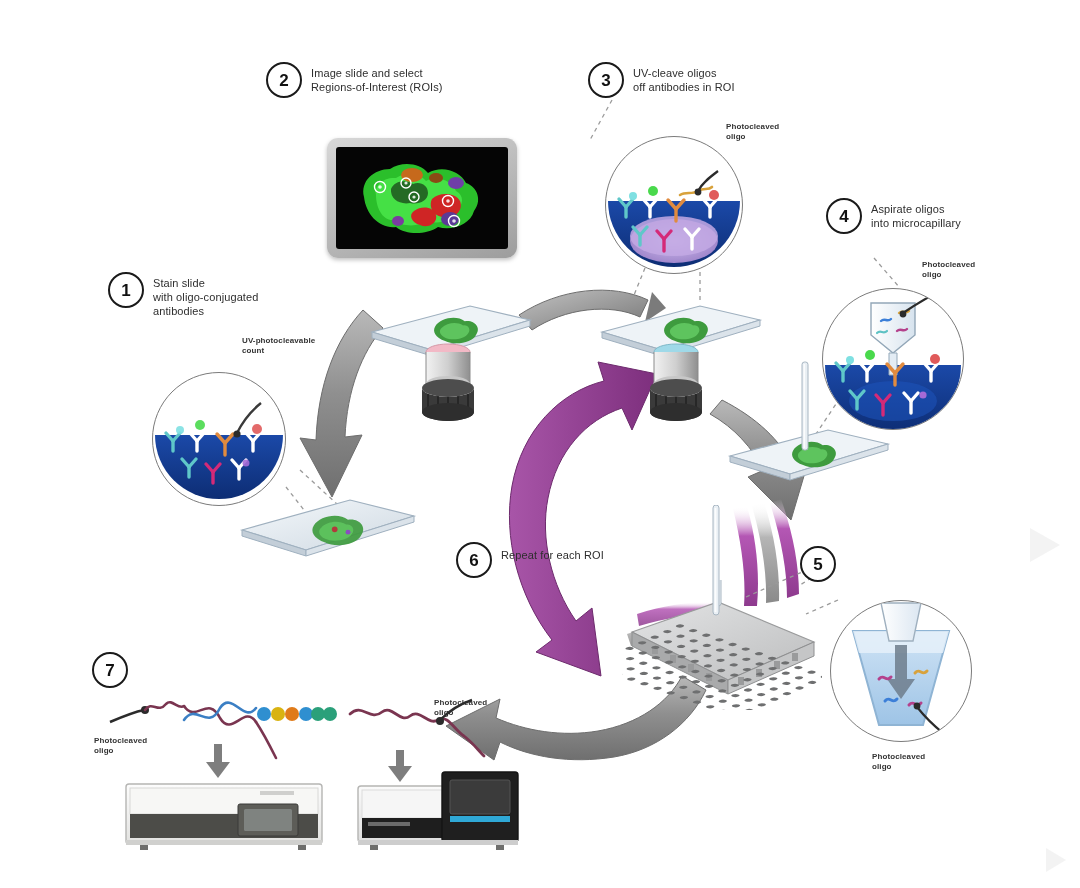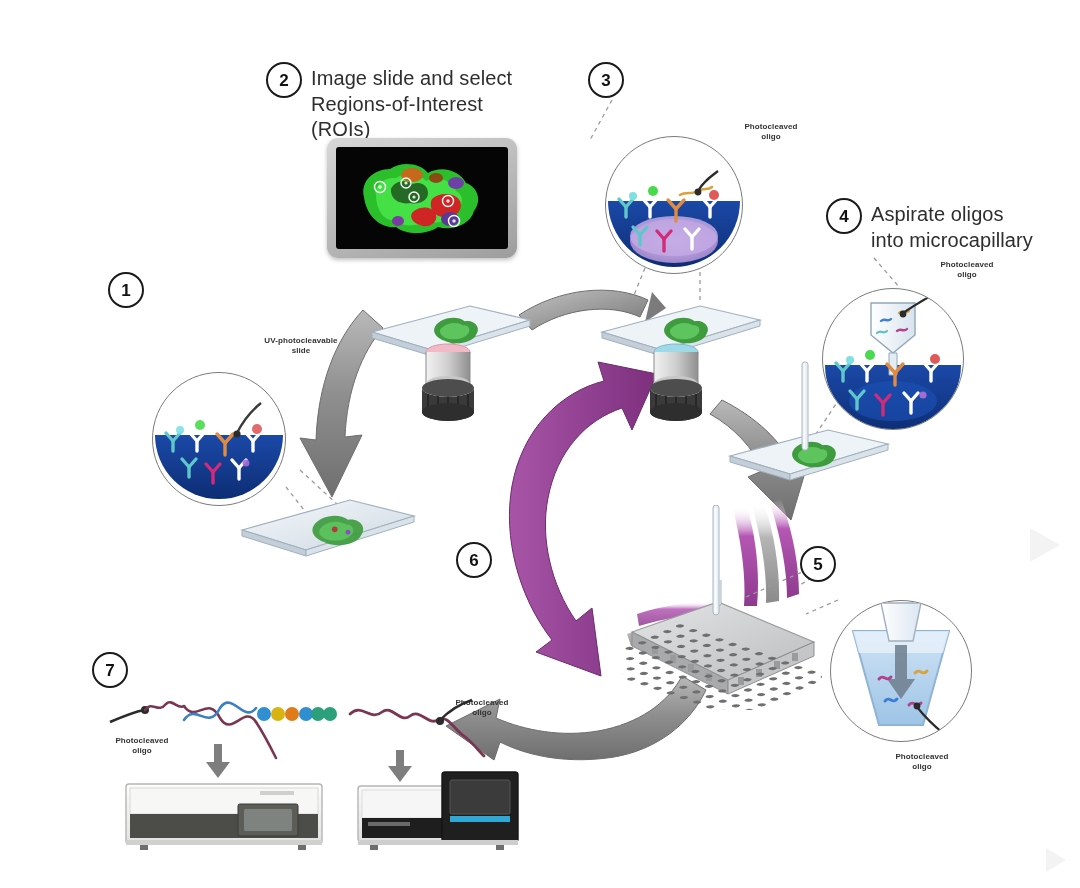--- a/index.html
+++ b/index.html
@@ -15,29 +15,29 @@
   
   .step{position:absolute;display:flex;align-items:flex-start;gap:9px;}
   .badge{
     width:32px;height:32px;flex:0 0 32px;border-radius:50%;
     border:2.5px solid #1a1a1a;background:#fff;
     display:flex;align-items:center;justify-content:center;
     font-size:17px;font-weight:bold;color:#111;line-height:1;
     font-family:"Liberation Sans", sans-serif;
   }
   .steptext{
-    font-size:20px;line-height:1.28;color:#2e2e2e;
+    font-size:11px;line-height:1.28;color:#2e2e2e;
     white-space:pre-line;padding-top:4px;letter-spacing:.1px;
   }
   .steptext.one-line{padding-top:6px;}
 
   
   .anno{
     position:absolute;font-size:8px;line-height:1.22;font-weight:bold;
-    color:#333;text-align:center;white-space:pre-line;letter-spacing:.1px;
+    color:#333;text-align:left;white-space:pre-line;letter-spacing:.1px;
   }
 
   
   .monitor{
     position:absolute;left:327px;top:138px;width:190px;height:120px;
     background:linear-gradient(160deg,#d8d8d8,#9d9d9d);
     border-radius:11px;padding:9px;box-sizing:border-box;
     box-shadow:0 2px 4px rgba(0,0,0,.25);
   }
   .monitor .screen{
@@ -149,24 +149,27 @@
   </g>
 
   <g opacity=".12" fill="#9a9a9a">
     <path d="M1030,528 L1060,545 L1030,562 Z"></path>
     <path d="M1046,848 L1066,860 L1046,872 Z"></path>
   </g>
 </svg>
 
 <div class="step" style="left:108px;top:272px;width:230px;">
   <div class="badge">1</div>
+  <div class="steptext">Stain slide
+with oligo-conjugated
+antibodies</div>
 </div>
 
 <div class="anno" style="left:242px;top:336px;width:118px;">UV-photocleavable
-slide</div>
+count</div>
 
 <div class="inset" style="left:152px;top:372px;width:132px;height:132px;">
   <svg viewBox="0 0 132 132" width="132" height="132">
     <defs>
       <linearGradient id="tissue1" x1="0" y1="0" x2="0" y2="1">
         <stop offset="0" stop-color="#1b49a8"></stop>
           <stop offset="1" stop-color="#0d2d74"></stop>
       </linearGradient>
     </defs>
     <path d="M2,62 A64,64 0 0 0 130,62 Z" fill="url(#tissue1)"></path>
@@ -284,20 +287,22 @@
         <circle cx="78" cy="50" r="1.6"></circle>
           <circle cx="112" cy="54" r="1.8"></circle>
         <circle cx="118" cy="74" r="1.8"></circle>
       </g>
     </svg>
   </div>
 </div>
 
 <div class="step" style="left:588px;top:62px;width:230px;">
   <div class="badge">3</div>
+  <div class="steptext">UV-cleave oligos
+off antibodies in ROI</div>
 </div>
 
 <div class="anno" style="left:726px;top:122px;width:90px;">Photocleaved
 oligo</div>
 
 <div class="inset" style="left:605px;top:136px;width:136px;height:136px;">
   <svg viewBox="0 0 136 136" width="136" height="136">
     <defs>
       <linearGradient id="tissue3" x1="0" y1="0" x2="0" y2="1">
         <stop offset="0" stop-color="#1b49a8"></stop>
@@ -671,20 +676,21 @@
   <rect x="94" y="-70" width="5" height="96" rx="2.5" fill="#e9eff4" stroke="#a8b6c2" stroke-width="1"></rect>
 </svg>
 
 <svg class="plate" style="left:706px;top:505px;width:20px;height:112px;" viewBox="0 0 20 112">
   <rect x="7" y="0" width="6" height="110" rx="3" fill="#eaf0f5" stroke="#a8b6c2" stroke-width="1"></rect>
   <rect x="8.6" y="3" width="1.8" height="104" fill="#ffffff" opacity=".85"></rect>
 </svg>
 
 <div class="step" style="left:456px;top:542px;width:260px;">
   <div class="badge">6</div>
+  <div class="steptext one-line">Repeat for each ROI</div>
 </div>
 
 <div class="step" style="left:92px;top:652px;width:470px;">
   <div class="badge">7</div>
 </div>
 
 <div class="anno" style="left:94px;top:736px;width:96px;">Photocleaved
 oligo</div>
 
 <div class="anno" style="left:434px;top:698px;width:96px;">Photocleaved

